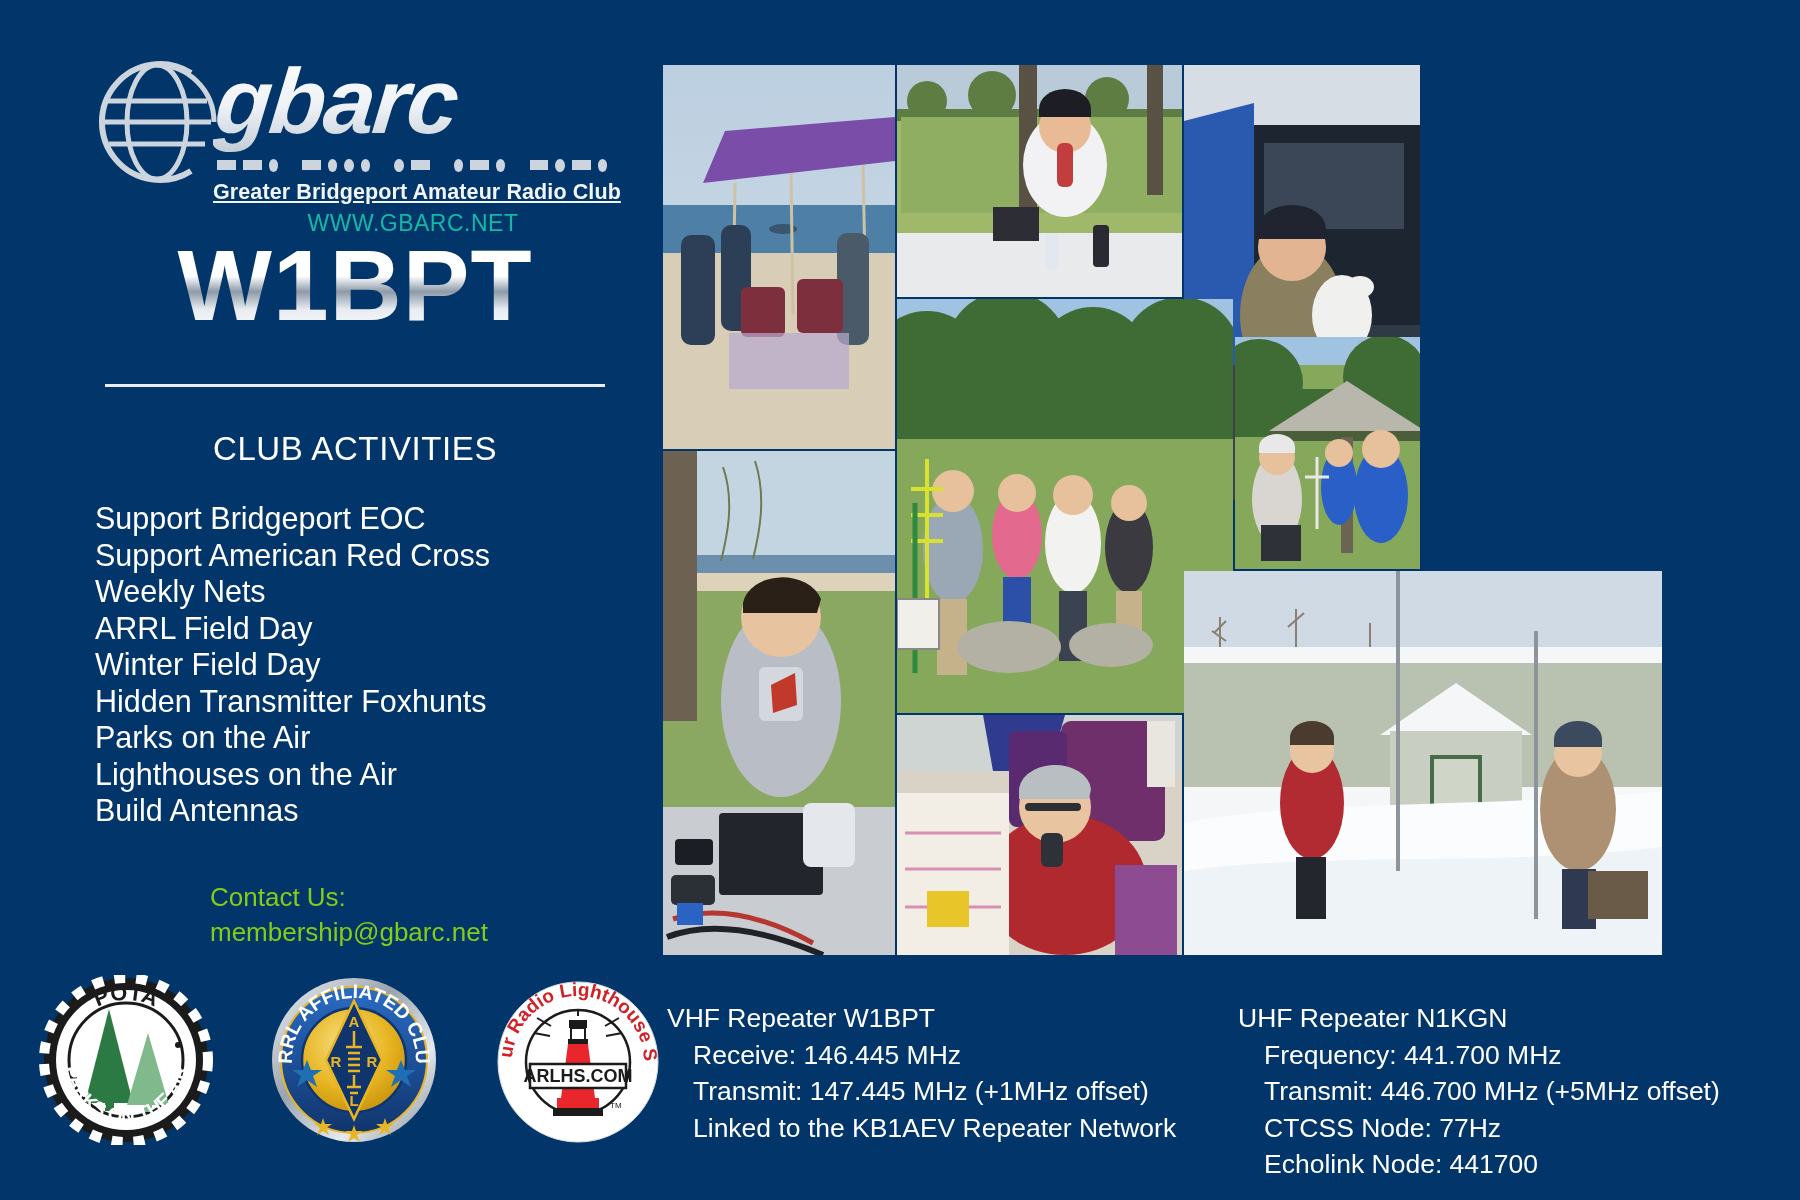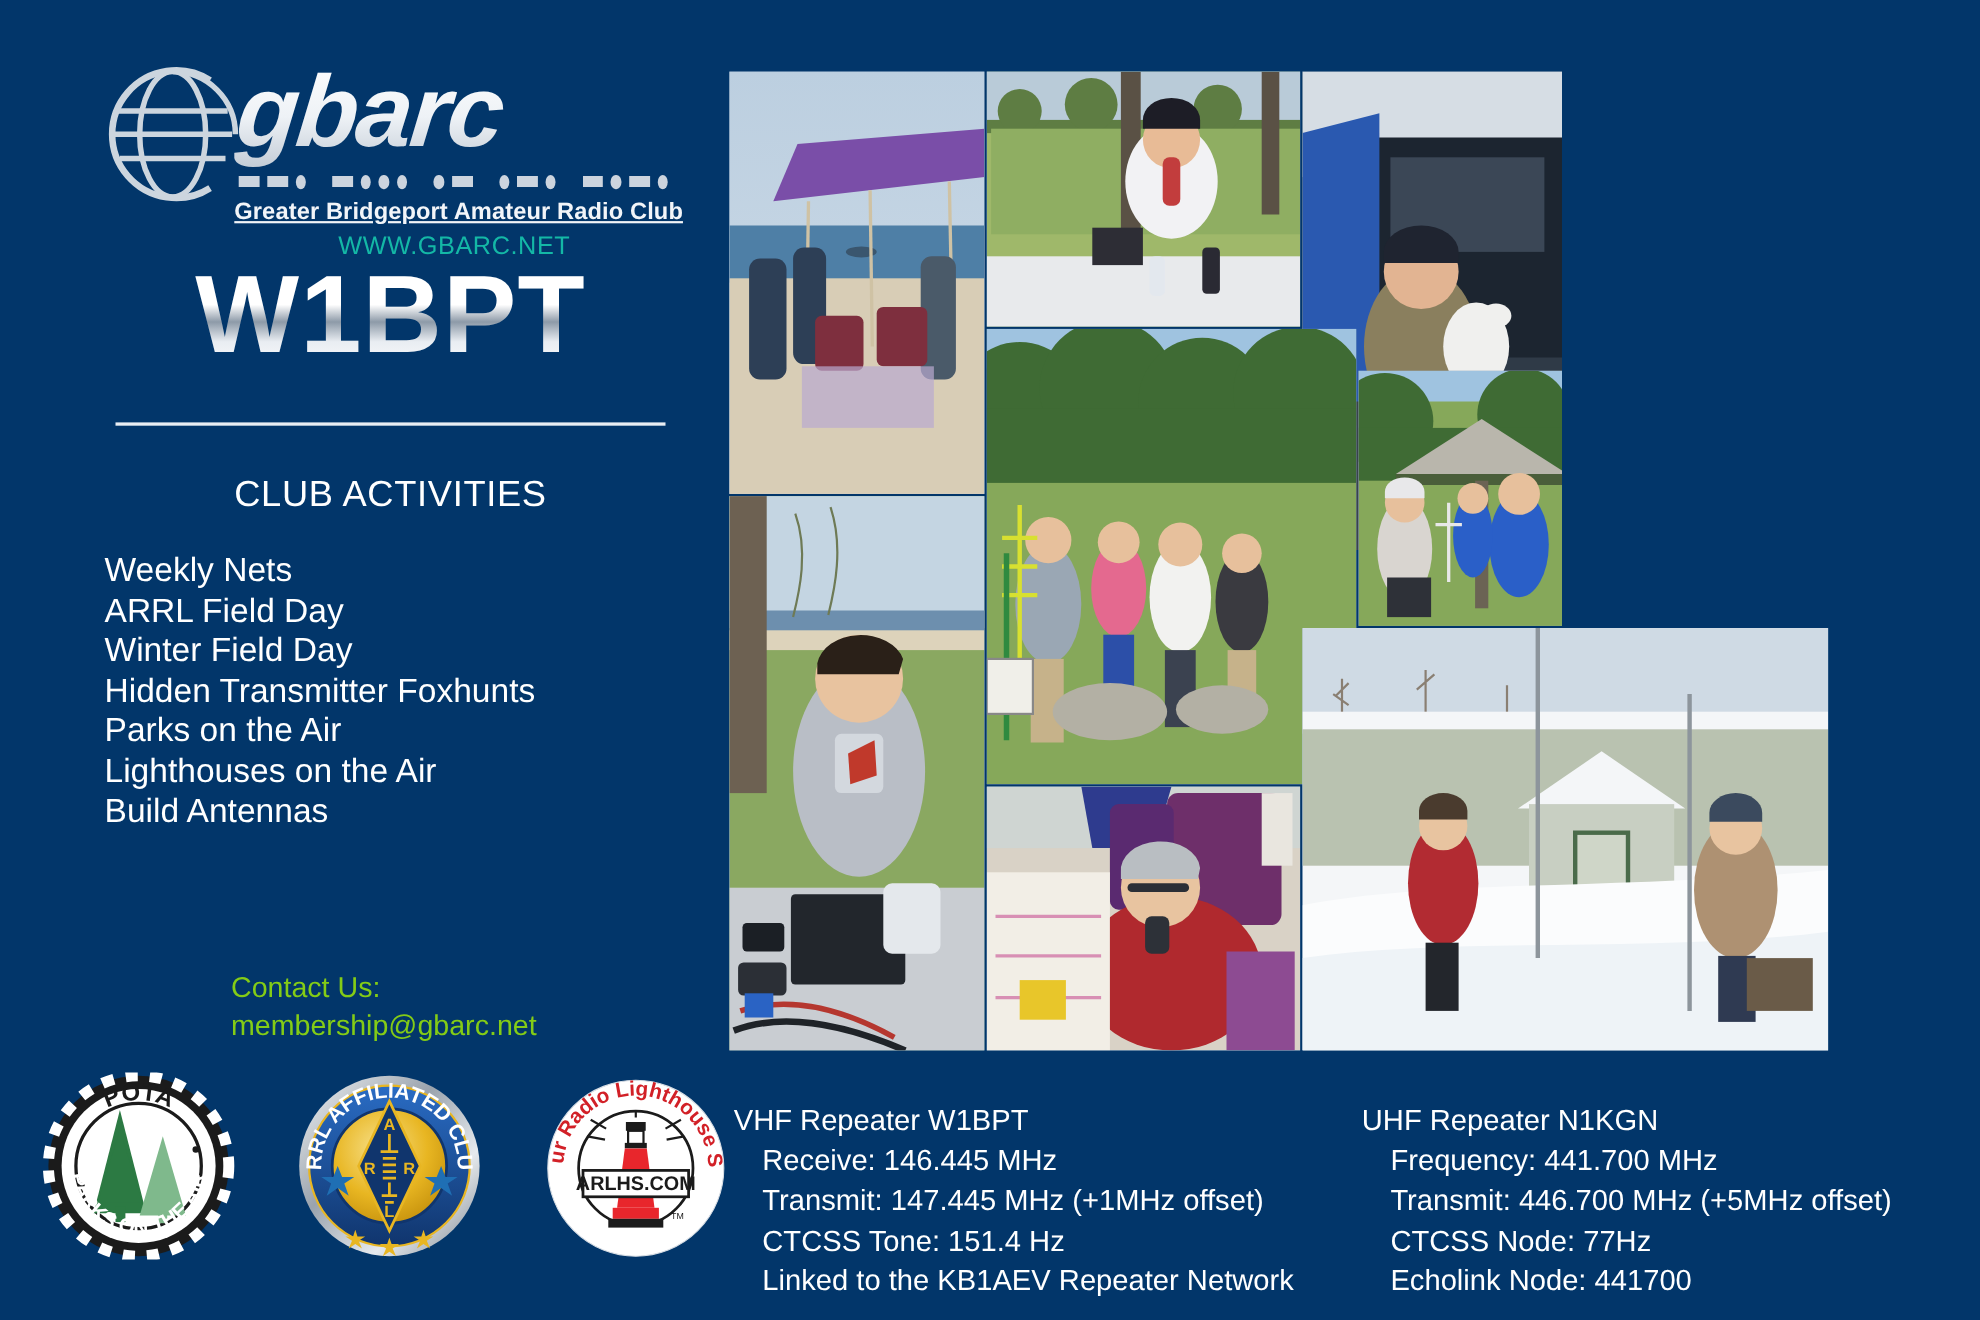--- a/index.html
+++ b/index.html
@@ -140,20 +140,22 @@
       </defs>
       <text id="callsign-text" x="230" y="92" text-anchor="middle" font-family="'Liberation Sans', sans-serif" font-size="100" font-weight="bold" fill="url(#csg)">W1BPT</text>
     </svg>
   </div>
 
   <div id="divider"></div>
 
   <div id="activities-title">CLUB ACTIVITIES</div>
 
   <div id="activities-list">
+    <div class="act-item">Support Bridgeport EOC</div>
+    <div class="act-item">Support American Red Cross</div>
     <div class="act-item">Weekly Nets</div>
     <div class="act-item">ARRL Field Day</div>
     <div class="act-item">Winter Field Day</div>
     <div class="act-item">Hidden Transmitter Foxhunts</div>
     <div class="act-item">Parks on the Air</div>
     <div class="act-item">Lighthouses on the Air</div>
     <div class="act-item">Build Antennas</div>
   </div>
 
   <div id="contact-block">
@@ -543,21 +545,20 @@
     </svg>
   </div>
 </div>
 
 <div id="repeater-info">
 
   <div class="rep-col" id="rep-vhf">
     <div class="rep-head">VHF Repeater W1BPT</div>
     <div class="rep-line">Receive: 146.445 MHz</div>
     <div class="rep-line">Transmit: 147.445 MHz (+1MHz offset)</div>
-    <div class="rep-line">CTCSS Tone: 151.4 Hz</div>
     <div class="rep-line">Linked to the KB1AEV Repeater Network</div>
   </div>
 
   <div class="rep-col" id="rep-uhf">
     <div class="rep-head">UHF Repeater N1KGN</div>
     <div class="rep-line">Frequency: 441.700 MHz</div>
     <div class="rep-line">Transmit: 446.700 MHz (+5MHz offset)</div>
     <div class="rep-line">CTCSS Node: 77Hz</div>
     <div class="rep-line">Echolink Node: 441700</div>
   </div>

